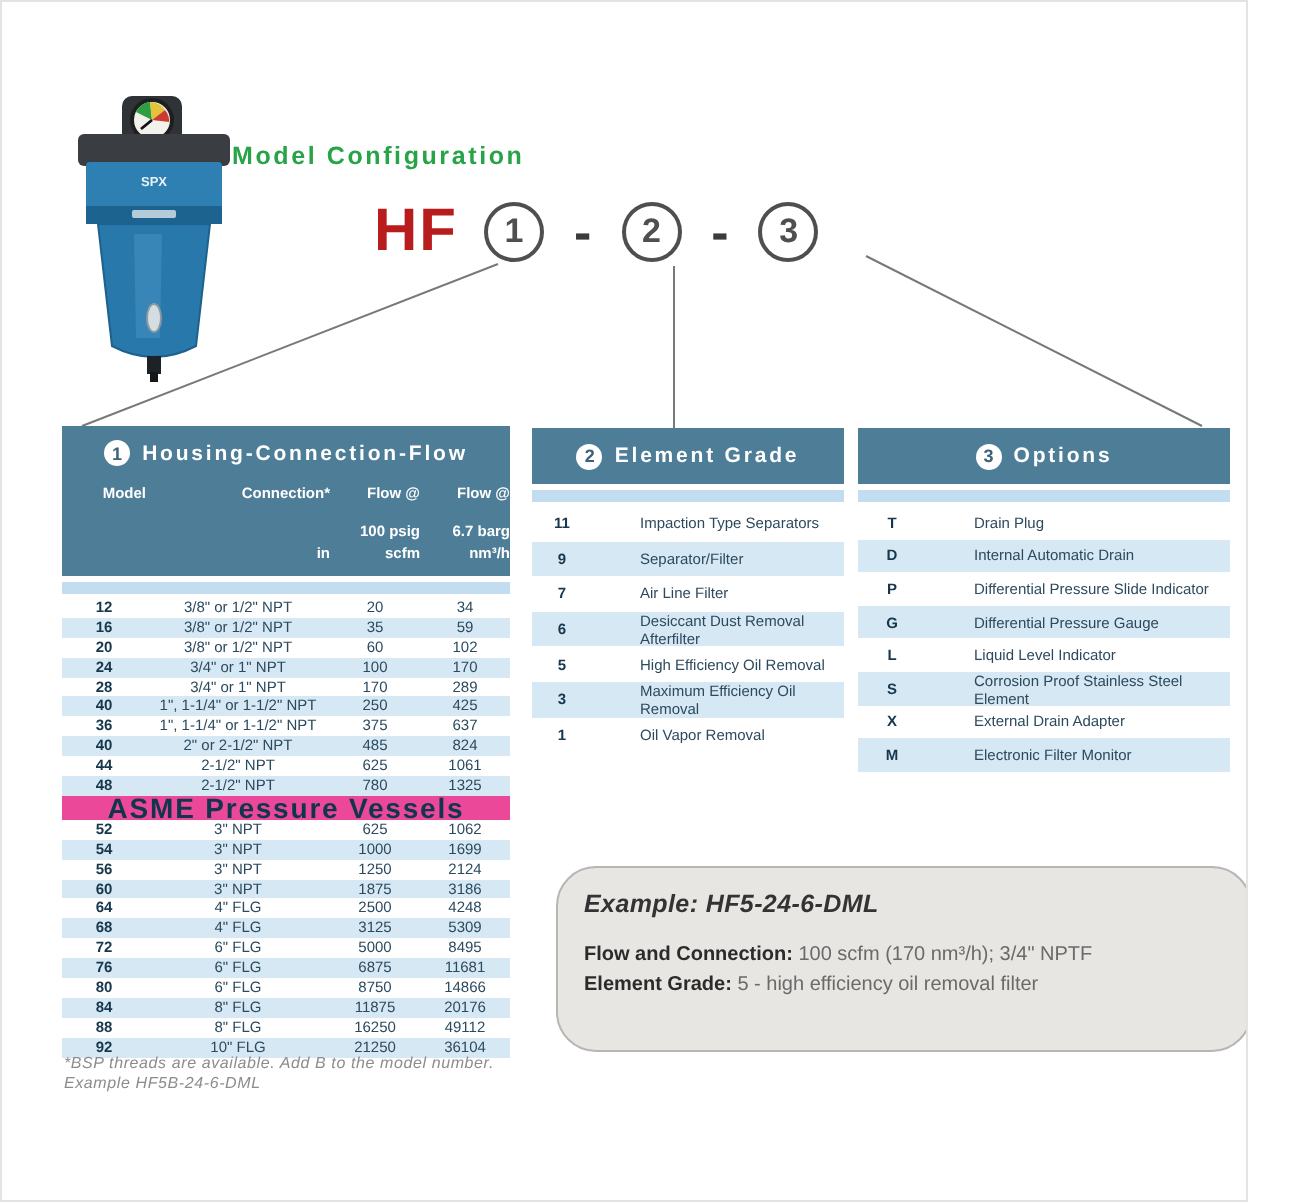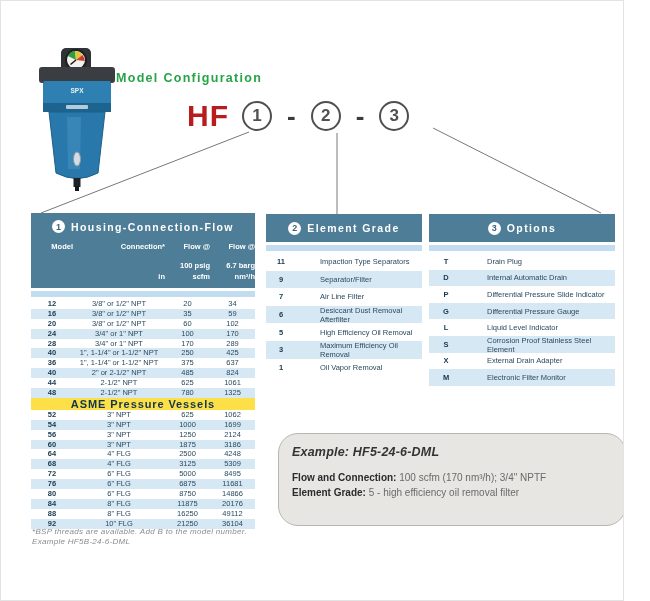--- a/index.html
+++ b/index.html
@@ -32,21 +32,21 @@
   .row.alt { background:#d6e8f4; }
   .code-cell { font-weight:bold; color:#17374d; text-align:center; }
 
   
   #table1 { left:30px; top:212px; width:224px; }
   #table1 .tbl-hdr { padding:7px 0 6px; }
   .t1-grid { display:grid; grid-template-columns:42px 92px 45px 45px; text-align:right; }
   .t1-cols { font-weight:bold; font-size:7.5px; margin-top:9px; line-height:10px; }
   .t1-row { grid-template-columns:42px 92px 45px 45px; height:9.9px;
             font-size:7.5px; line-height:9.9px; text-align:center; }
-  .asme-band { background:#fde047; color:#10364e; font-weight:bold; font-size:11px;
+  .asme-band { background:#ec4899; color:#10364e; font-weight:bold; font-size:14px;
                letter-spacing:0.9px; text-align:center; height:12px; line-height:12px; }
   .footnote { position:absolute; left:31px; top:526px; font-size:8px; font-style:italic;
               color:#8c8c8c; line-height:10px; letter-spacing:0.3px; }
 
   
   #table2 { left:265px; top:213px; width:156px; }
   #table3 { left:428px; top:213px; width:186px; }
   #table2 .tbl-hdr, #table3 .tbl-hdr { height:28px; display:flex; align-items:center;
                                        justify-content:center; }
   .list-row { grid-template-columns:30px 1fr; height:17.6px; font-size:7.5px; }

